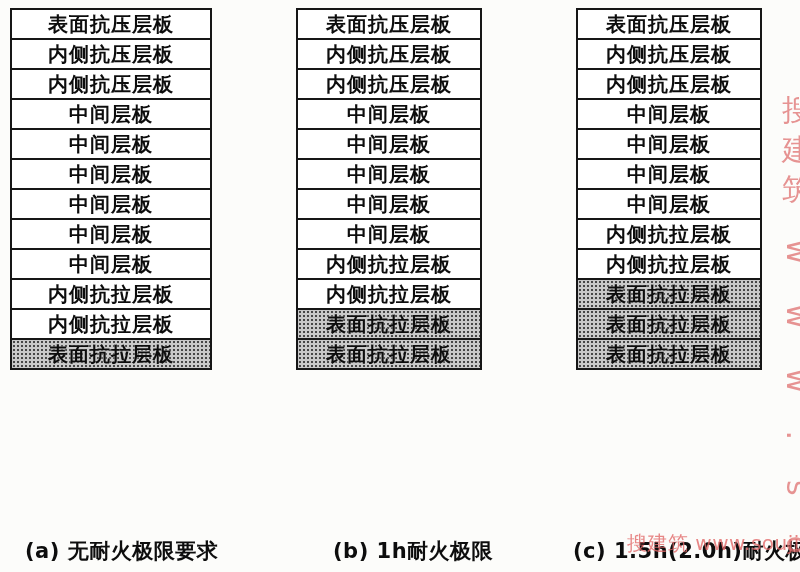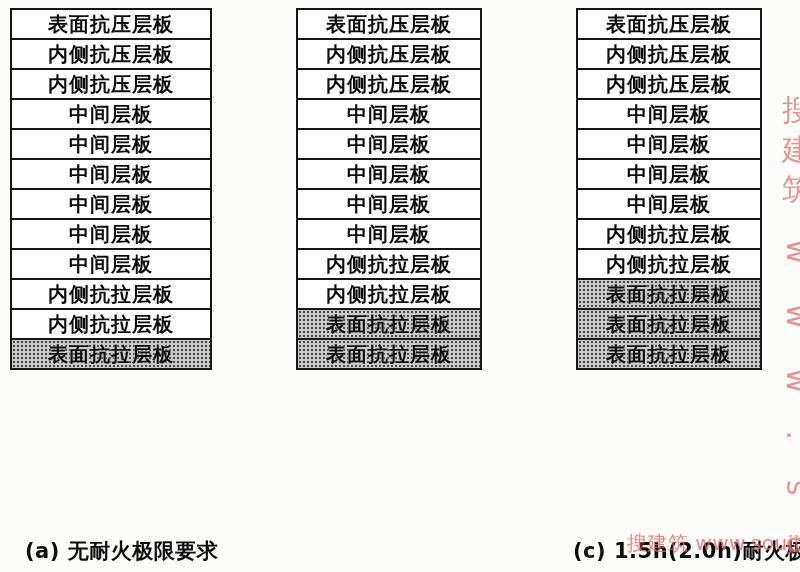--- a/index.html
+++ b/index.html
@@ -167,18 +167,19 @@
       </div>
       <div class="layer shaded">
         <span>表面抗拉层板</span>
       </div>
       <div class="layer shaded">
         <span>表面抗拉层板</span>
       </div>
     </div>
 
   <div class="caption" id="cap-a">(a) 无耐火极限要求</div>
+  <div class="caption" id="cap-b">(b) 1h耐火极限</div>
   <div class="caption" id="cap-c">(c) 1.5h(2.0h)耐火极限</div>
 
   <div class="wm-bottom">搜建筑 www.soujianzhu.cn</div>
   <div class="wm-side">搜建筑 www.soujianzhu.cn</div>
 
 </div>
 
 </body></html>

